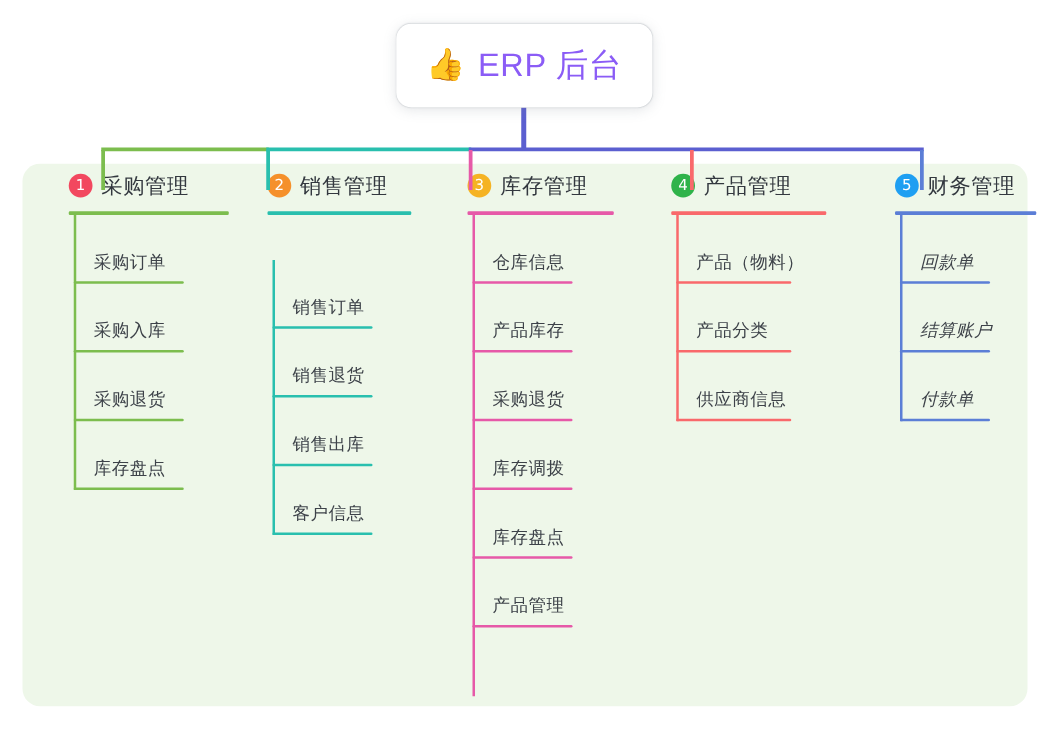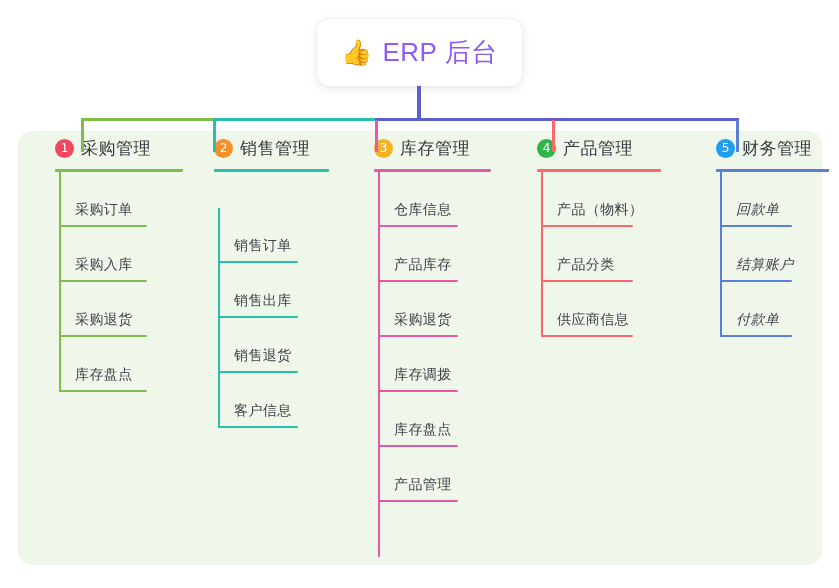--- a/index.html
+++ b/index.html
@@ -183,25 +183,25 @@
         </div>
         <div class="col-rule" style="background: rgb(41, 191, 174); width: 115px; margin-left: 18px;"></div>
         <div class="col-body" style="height: 220px; margin-top: 36px;">
           <div class="spine" style="background: rgb(41, 191, 174); height: 220px;"></div>
           <div class="leaf">
             <div class="leaf-rule" style="background: rgb(41, 191, 174); width: 80px;"></div>
             <div class="leaf-label">销售订单</div>
           </div>
           <div class="leaf">
             <div class="leaf-rule" style="background: rgb(41, 191, 174); width: 80px;"></div>
+            <div class="leaf-label">销售退货</div>
+          </div>
+          <div class="leaf">
+            <div class="leaf-rule" style="background: rgb(41, 191, 174); width: 80px;"></div>
             <div class="leaf-label">销售出库</div>
-          </div>
-          <div class="leaf">
-            <div class="leaf-rule" style="background: rgb(41, 191, 174); width: 80px;"></div>
-            <div class="leaf-label">销售退货</div>
           </div>
           <div class="leaf">
             <div class="leaf-rule" style="background: rgb(41, 191, 174); width: 80px;"></div>
             <div class="leaf-label">客户信息</div>
           </div>
         </div>
       </div>
       <div class="column" style="left: 338px;">
         <div class="col-head">
           <span class="badge" style="background: rgb(245, 179, 36);">3</span>

